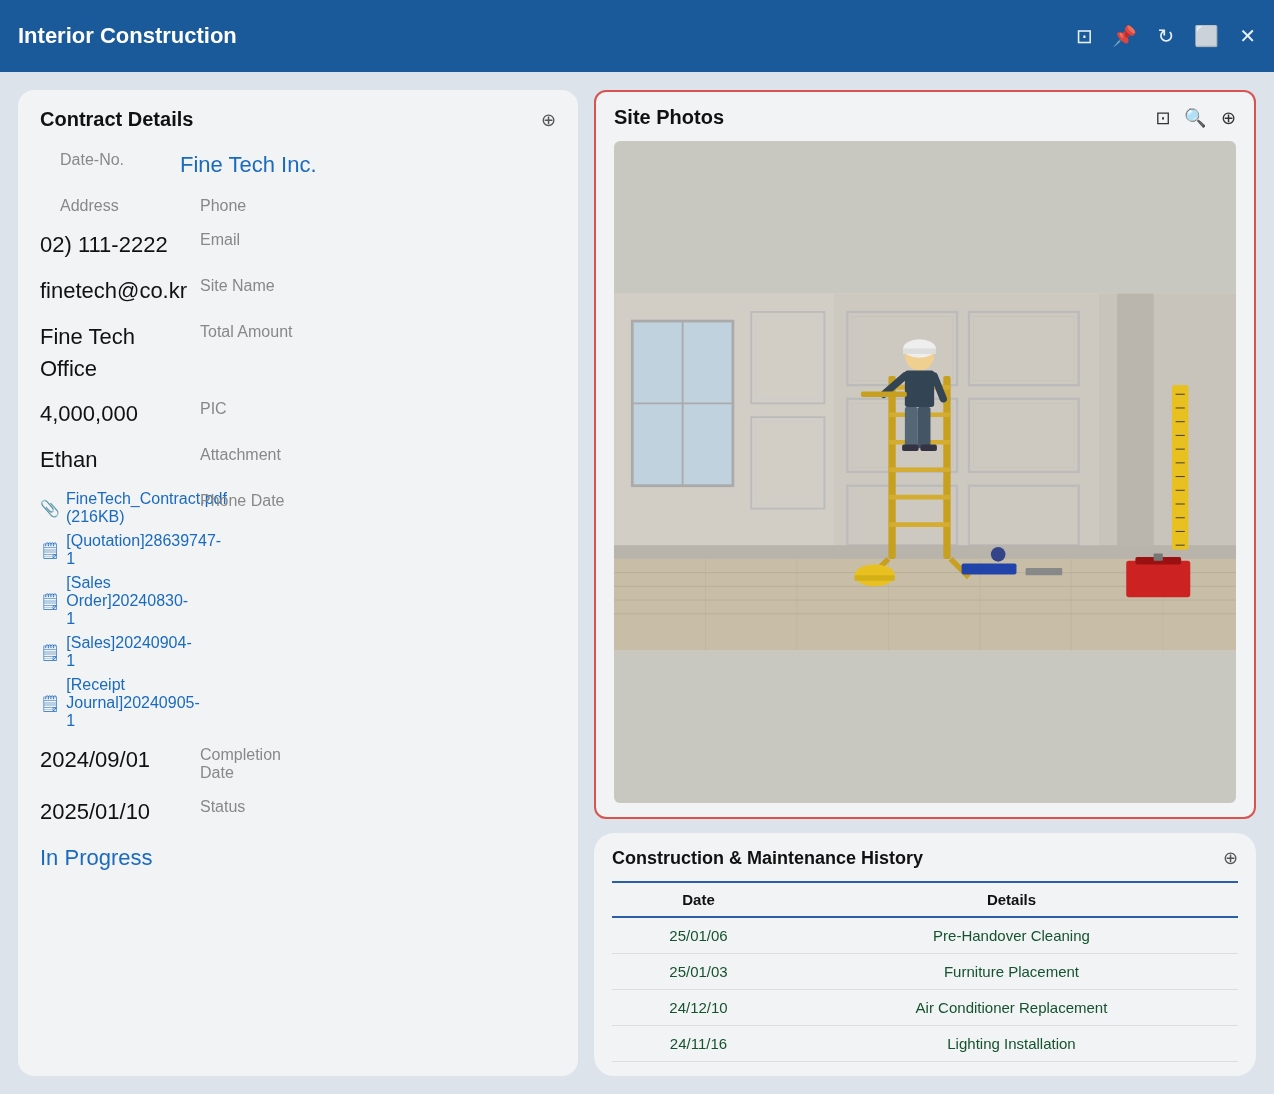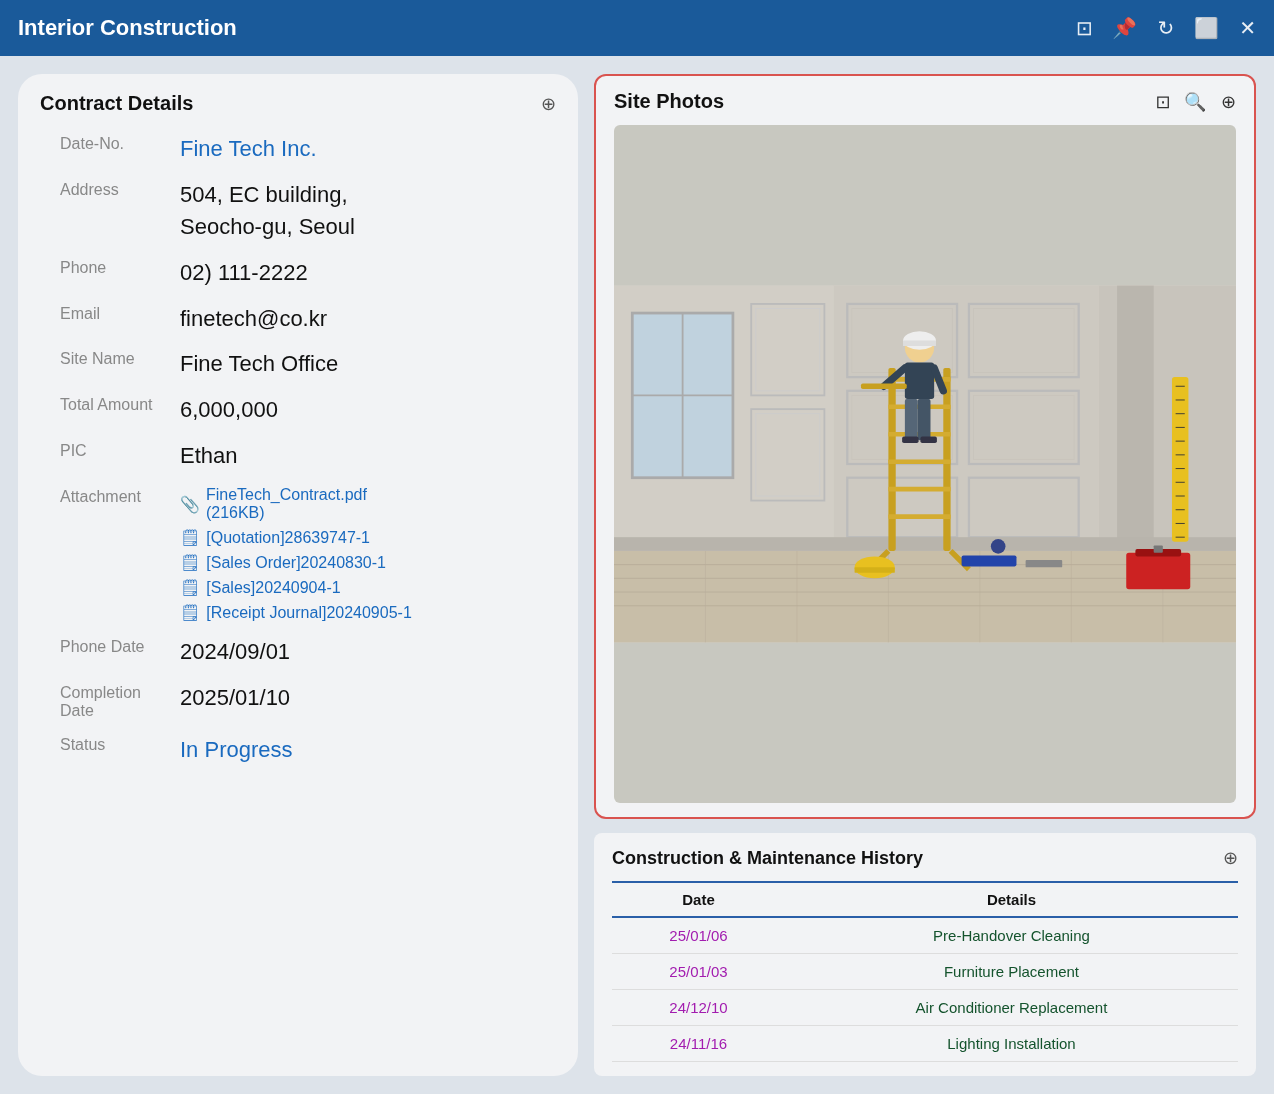--- a/index.html
+++ b/index.html
@@ -13,21 +13,21 @@
       flex-direction: column;
     }
 
     
     .title-bar {
       background: #1a5a9a;
       color: white;
       display: flex;
       align-items: center;
       padding: 0 18px;
-      height: 56px;
+      height: 72px;
       flex-shrink: 0;
     }
     .title-bar-title {
       font-size: 22px;
       font-weight: 600;
       flex: 1;
     }
     .title-bar-icons {
       display: flex;
       gap: 20px;
@@ -45,21 +45,21 @@
       display: flex;
       flex: 1;
       padding: 18px;
       gap: 16px;
       background: #dde3ea;
     }
 
     
     .left-panel {
       background: #f2f3f5;
-      border-radius: 24px;
+      border-radius: 16px;
       padding: 18px 22px;
       width: 560px;
       flex-shrink: 0;
       display: flex;
       flex-direction: column;
     }
 
     .panel-header {
       display: flex;
       justify-content: space-between;
@@ -162,21 +162,21 @@
       border-radius: 6px;
       overflow: hidden;
       background: #c8c8c0;
       position: relative;
       min-height: 380px;
     }
 
     
     .history-card {
       background: #f2f3f5;
-      border-radius: 8px;
+      border-radius: 20px;
       padding: 14px 18px;
       flex-shrink: 0;
     }
     .history-header {
       display: flex;
       justify-content: space-between;
       align-items: center;
       margin-bottom: 12px;
     }
     .history-title {
@@ -196,21 +196,21 @@
       padding: 8px 12px;
       border-top: 2px solid #2a5fa8;
       border-bottom: 2px solid #2a5fa8;
       text-align: center;
     }
     .history-table td {
       font-size: 15px;
       padding: 9px 12px;
       text-align: center;
       border-bottom: 1px solid #ddd;
-      color: #a21caf;
+      color: #14532d;
     }
     .history-table td.blue-link {
       color: #14532d;
       cursor: pointer;
     }
   </style>
 </head>
 <body>
 
 <div class="title-bar">
@@ -230,33 +230,32 @@
     <div class="panel-header">
       <span class="panel-title">Contract Details</span>
       <span class="move-icon">⊕</span>
     </div>
     <div class="details-table">
 
       <span class="detail-label">Date-No.</span>
       <span class="detail-value blue">Fine Tech Inc.</span>
 
       <span class="detail-label">Address</span>
-      <span class="detail-value">504, EC building,<br>Seocho-gu, Seoul</span>
 
       <span class="detail-label">Phone</span>
       <span class="detail-value">02) 111-2222</span>
 
       <span class="detail-label">Email</span>
       <span class="detail-value">finetech@co.kr</span>
 
       <span class="detail-label">Site Name</span>
       <span class="detail-value">Fine Tech Office</span>
 
       <span class="detail-label">Total Amount</span>
-      <span class="detail-value">6,000,000</span>
+      <span class="detail-value">4,000,000</span>
 
       <span class="detail-label">PIC</span>
       <span class="detail-value">Ethan</span>
 
       <span class="detail-label">Attachment</span>
       <div class="attachment-group">
         <div class="attachment-item">
           <span class="attachment-icon">📎</span>
           <span>FineTech_Contract.pdf<br>(216KB)</span>
         </div>

